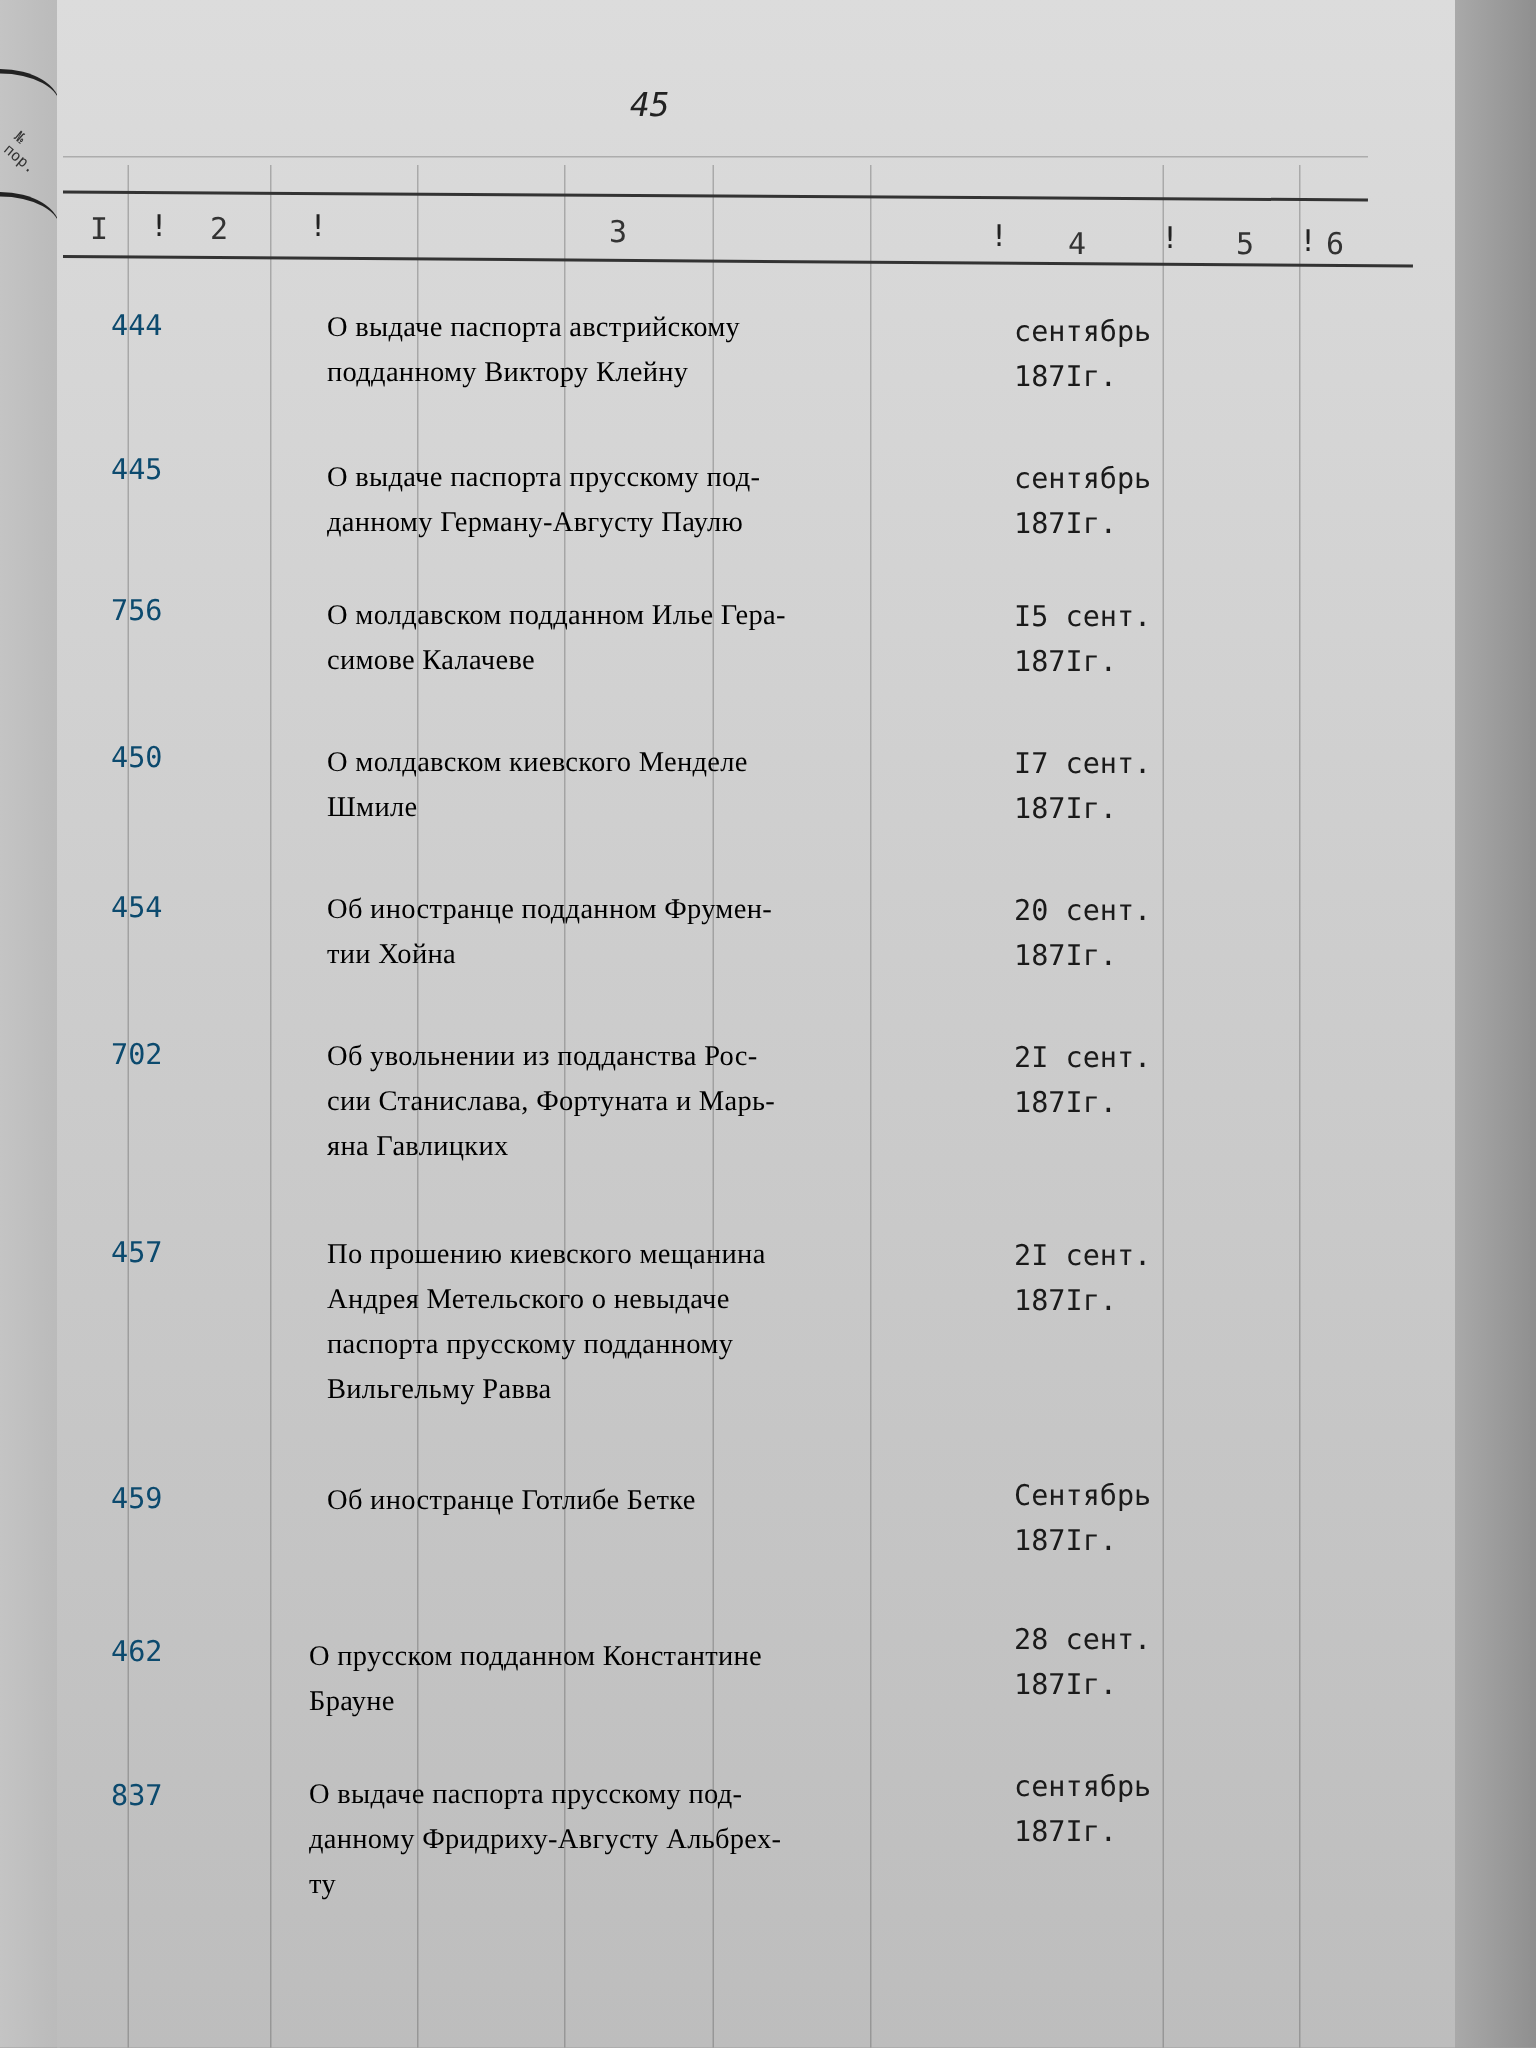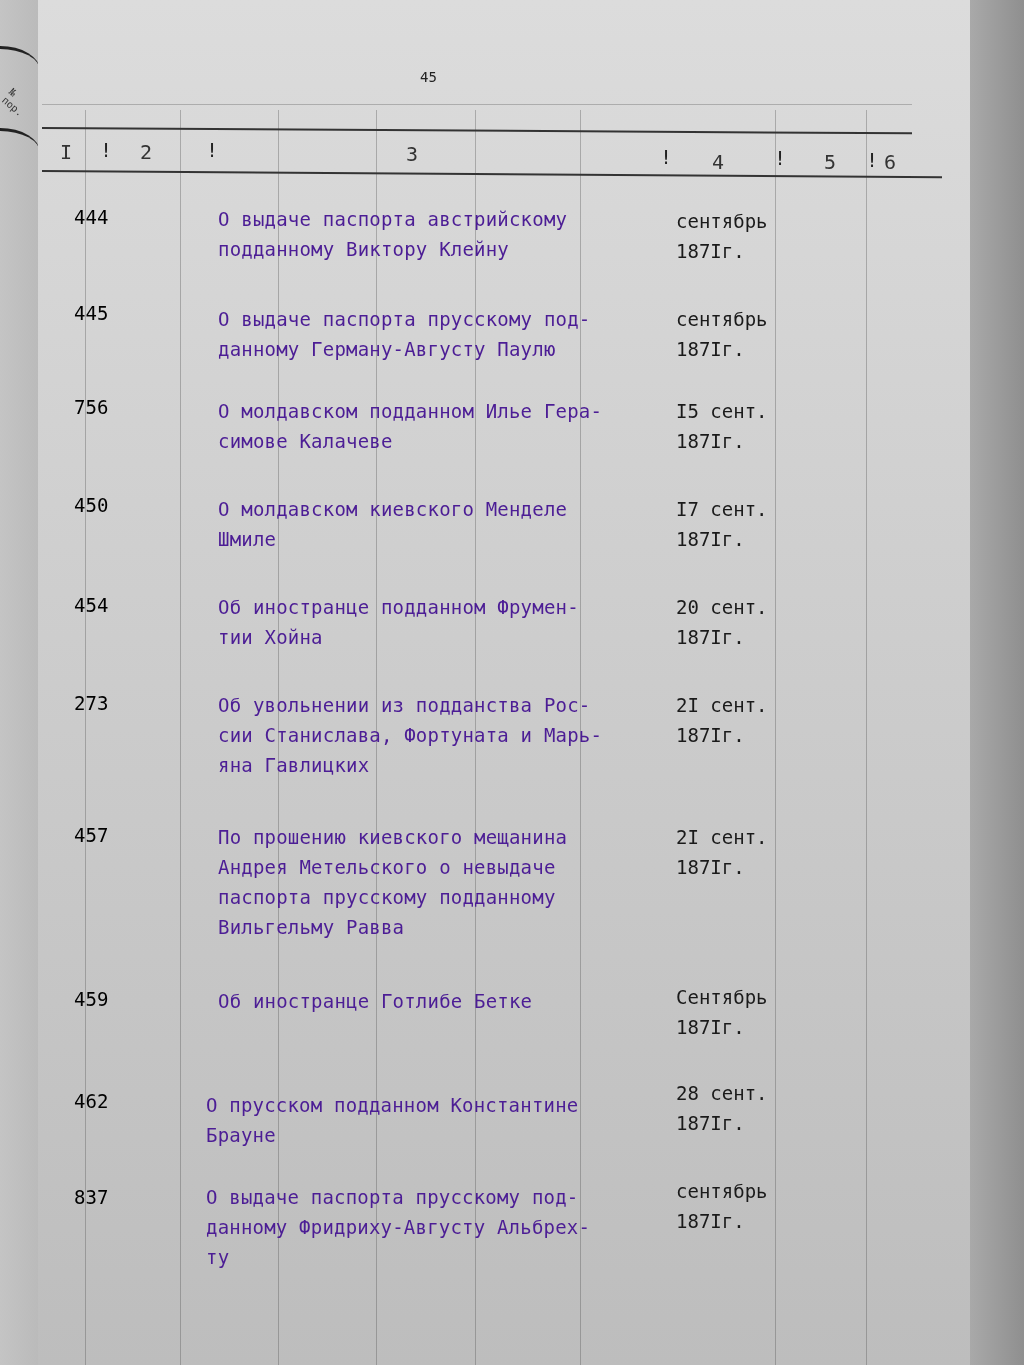--- a/index.html
+++ b/index.html
@@ -28,38 +28,39 @@
     }
     .tab-label {
       position: absolute; left: 14px; top: 86px;
       font-size: 10px; transform: rotate(40deg); color: #333;
       transform-origin: left top;
     }
     .vline {
       position: absolute; top: 110px; bottom: 0; width: 1px; background: rgba(80,80,80,0.35);
     }
     .page-number {
-      position: absolute; left: 420px; top: 69px; font-size: 14px; color: #222;
+      position: absolute; left: 420px; top: 58px; font-size: 22px; color: #222; font-style: italic;
     }
     .hline {
       position: absolute; left: 42px; height: 2px; background: #333;
     }
     .hline.faint { background: rgba(90,90,90,0.35); height: 1px; }
     .header-cell {
       position: absolute; top: 140px; font-size: 20px; color: #333;
     }
     .bang { position: absolute; top: 138px; font-size: 20px; color: #222; }
     .entry { position: absolute; left: 0; width: 1024px; }
     .entry-num {
-      position: absolute; left: 74px; font-size: 19px; color: #000000;
+      position: absolute; left: 74px; font-size: 19px; color: #0c4a6e;
     }
     .entry-text {
       position: absolute; left: 218px; width: 460px;
-      font-size: 19px; line-height: 30px; white-space: pre-line; color: #4c1d95;
+      font-size: 19px; line-height: 30px; white-space: pre-line; color: #000000;
       letter-spacing: 0.2px;
+      font-family: Liberation Serif, serif;
     }
     .entry-date {
       position: absolute; left: 676px; width: 110px;
       font-size: 19px; line-height: 30px; white-space: pre-line; color: #1a1a1a;
     }
   </style>
 </head>
 <body>
 
 <div class="left-tab">
@@ -132,21 +133,21 @@
 
 <div class="entry" style="top:594px">
   <div class="entry-num">454</div>
   <div class="entry-text" style="top:-2px">Об иностранце подданном Фрумен-
 тии Хойна</div>
   <div class="entry-date" style="top:-2px">20 сент.
 187Iг.</div>
 </div>
 
 <div class="entry" style="top:692px">
-  <div class="entry-num">273</div>
+  <div class="entry-num">702</div>
   <div class="entry-text" style="top:-2px">Об увольнении из подданства Рос-
 сии Станислава, Фортуната и Марь-
 яна Гавлицких</div>
   <div class="entry-date" style="top:-2px">2I сент.
 187Iг.</div>
 </div>
 
 <div class="entry" style="top:824px">
   <div class="entry-num">457</div>
   <div class="entry-text" style="top:-2px">По прошению киевского мещанина

